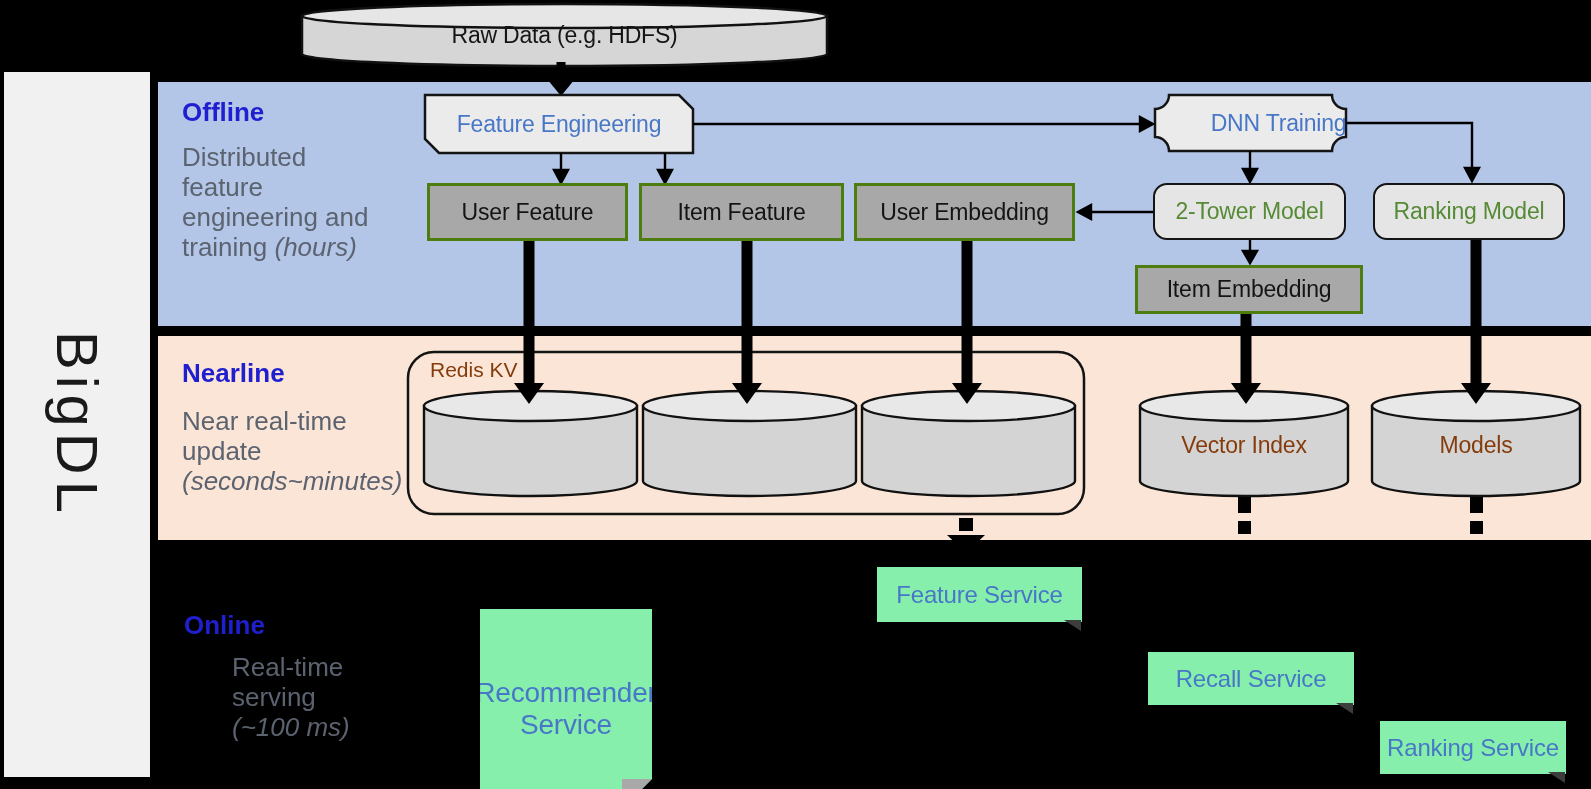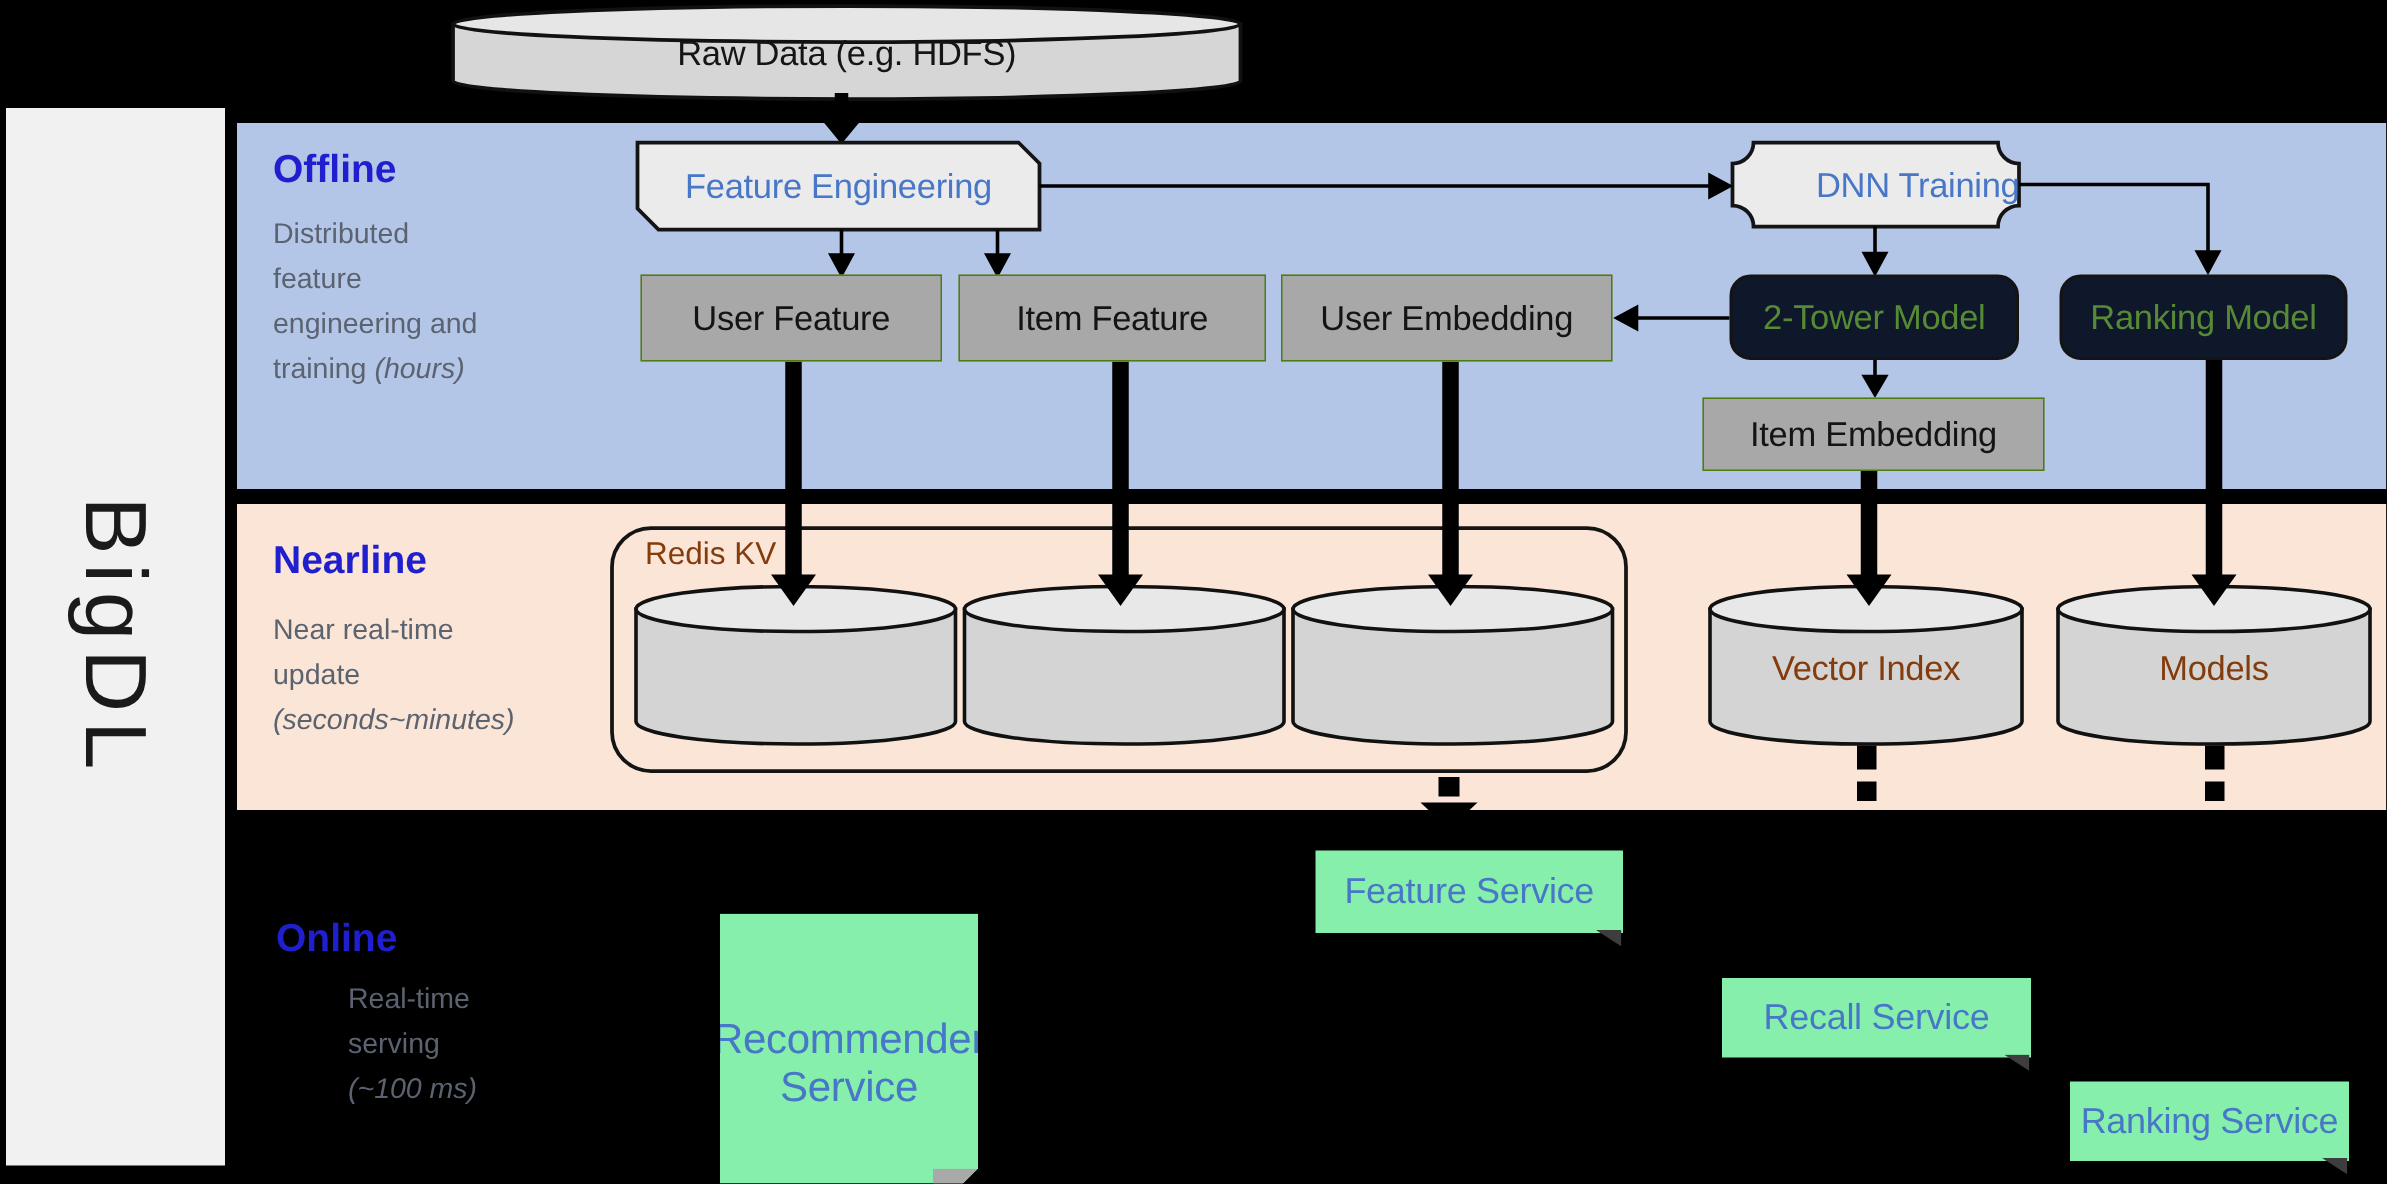--- a/index.html
+++ b/index.html
@@ -14,31 +14,31 @@
   
   .sidebar{
     position:absolute;left:4px;top:72px;width:146px;height:705px;background:#f1f1f1;
     display:flex;align-items:center;justify-content:center;
   }
   .brand{
     writing-mode:vertical-rl;font-size:58px;color:#1a1a1a;letter-spacing:6px;font-weight:400;
   }
   
   .band-label{position:absolute;font-size:26px;font-weight:600;color:#1f1fd0;}
-  .band-desc{position:absolute;font-size:19px;line-height:30px;color:#5c6370;white-space:pre-line;}
+  .band-desc{position:absolute;font-size:26px;line-height:30px;color:#5c6370;white-space:pre-line;}
   .band-desc .em{font-style:italic;}
   
   .overlay{position:absolute;left:0;top:0;z-index:2;pointer-events:none;}
   
   .node{
     position:absolute;z-index:3;display:flex;align-items:center;justify-content:center;
     font-size:23px;letter-spacing:-0.2px;text-align:center;box-sizing:border-box;
   }
-  .dark{background:#a8a8a8;border:1px solid #4d7c0f;color:#141414;}
-  .lightround{background:#0f172a;border:2.5px solid #141414;border-radius:14px;color:#568a35;}
+  .dark{background:#a8a8a8;border:3px solid #4d7c0f;color:#141414;}
+  .lightround{background:#e5e5e5;border:2.5px solid #141414;border-radius:14px;color:#568a35;}
   .svclabel{color:#4877c8;}
   .white{background:#86efac;}
   .shape-label{
     position:absolute;z-index:3;display:flex;align-items:center;justify-content:center;
     font-size:23px;letter-spacing:-0.2px;text-align:center;
   }
   .blue-text{color:#4877c8;}
   .brown-text{color:#843c0c;}
   .black-text{color:#151515;}
   .redis-tag{position:absolute;z-index:3;font-size:21px;color:#843c0c;}

